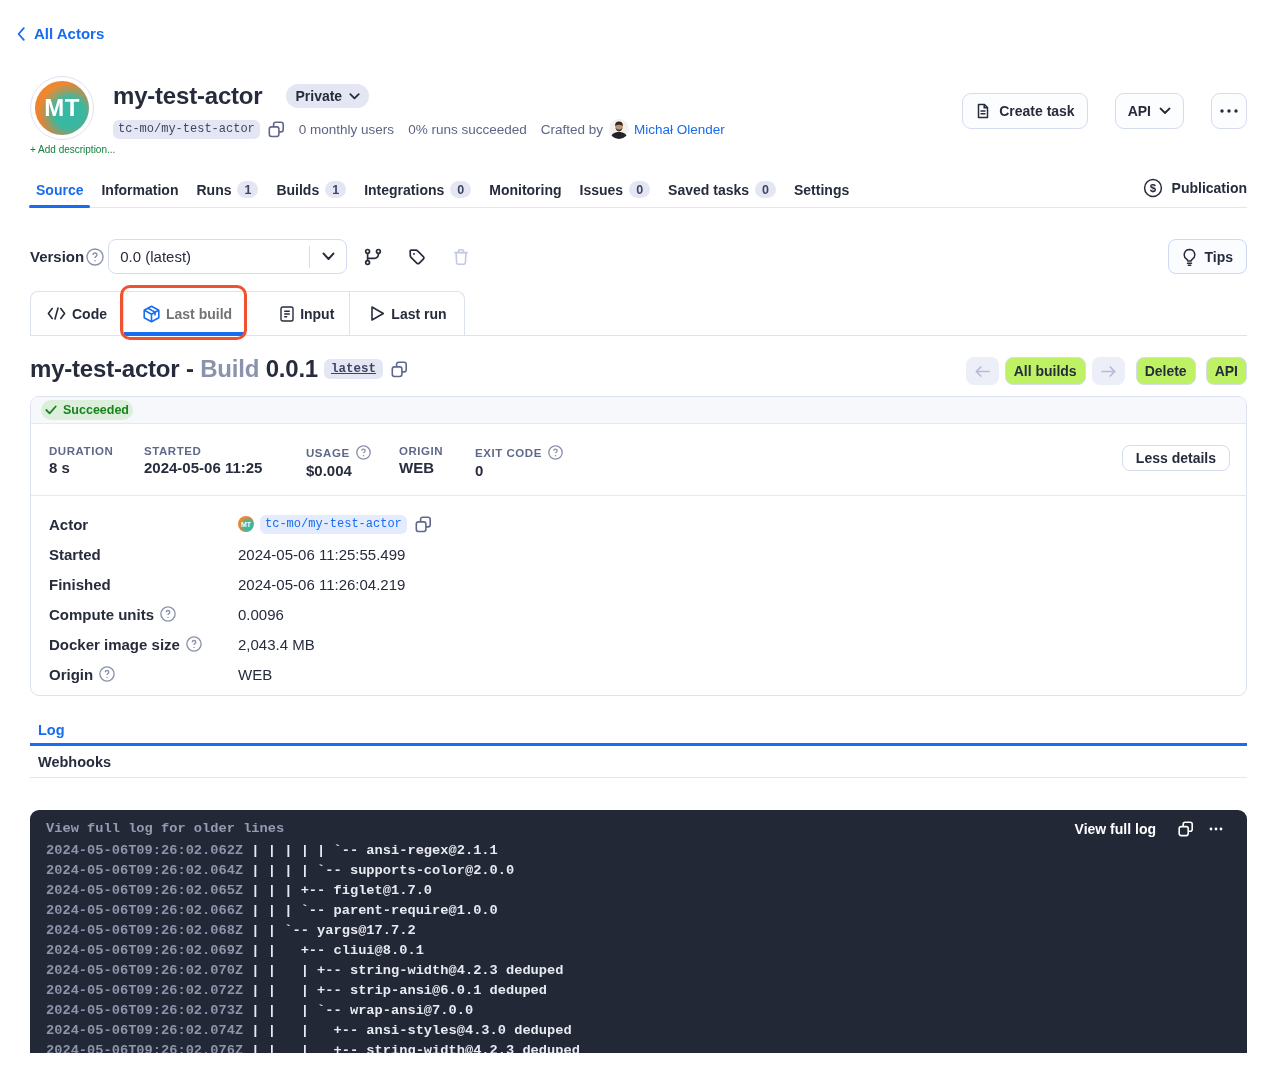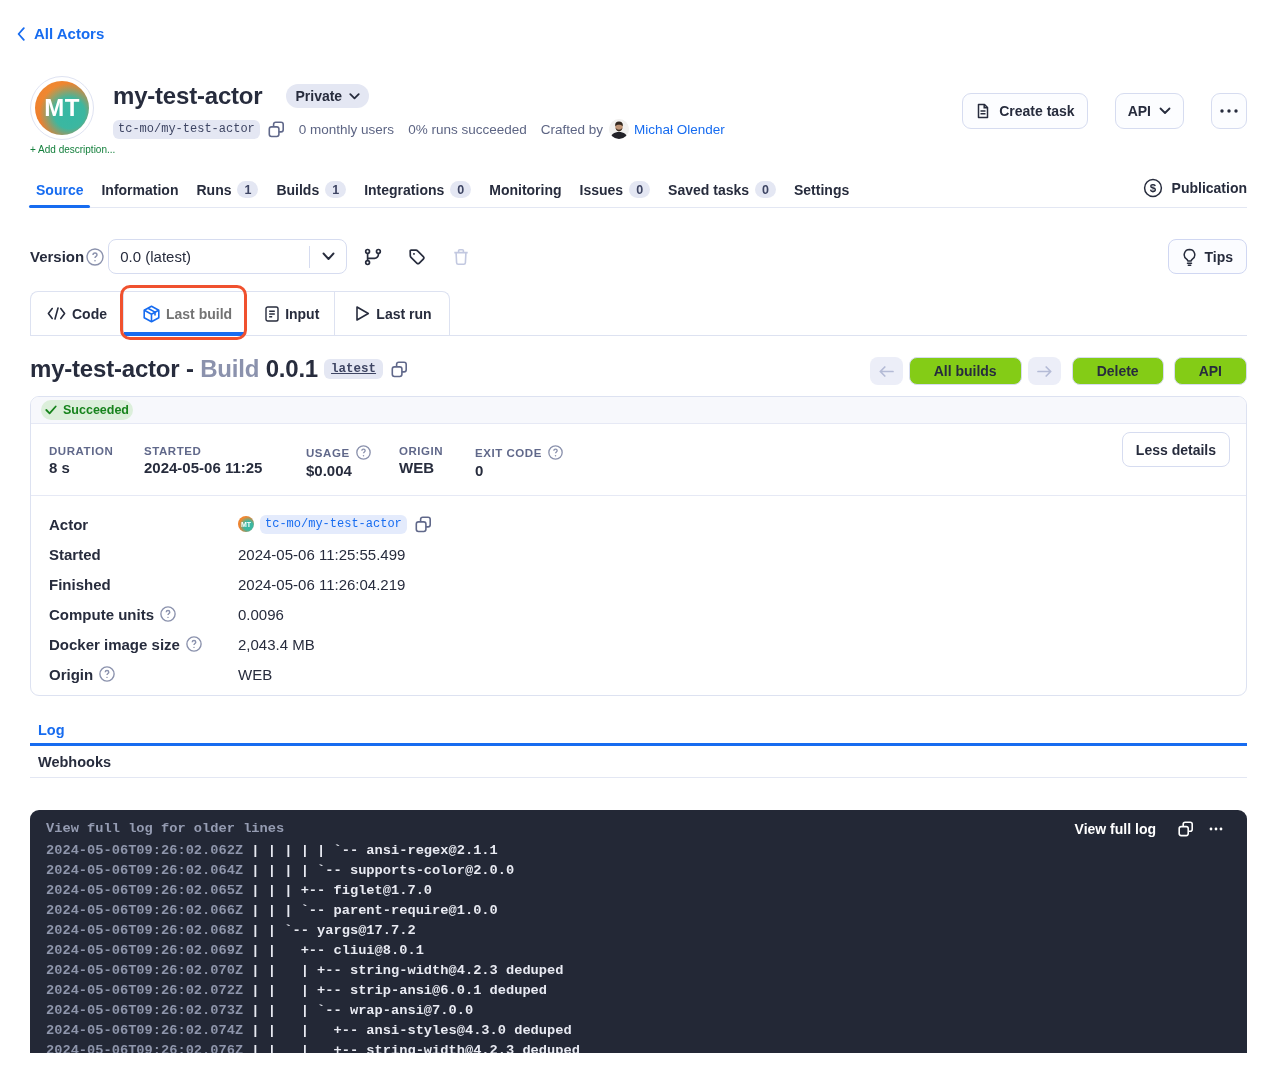--- a/index.html
+++ b/index.html
@@ -67,30 +67,30 @@
 .ctab svg { margin-right:6px; }
 .annot { position:absolute; left:90px; top:-6px; width:127px; height:55px; border:3px solid #f0512e; border-radius:10px; pointer-events:none; z-index:5; }
 
 
 .buildhead { display:flex; align-items:center; margin-top:18px; height:30px; }
 .bh-title { font-size:24px; font-weight:700; letter-spacing:-0.2px; }
 .bh-title .gray { color:#8b92ad; }
 .latestpill { margin-left:6px; font-family:"Liberation Mono",monospace; font-size:12.5px; font-weight:700; background:#e4e7f3; color:#3e4563; border-radius:6px; padding:3px 7px;text-decoration:underline; }
 .bh-btns { margin-left:auto; display:flex; align-items:center; position:relative; top:2px; }
 .navbtn { width:33px; height:28px; border-radius:8px; background:#eceef8; display:flex; align-items:center; justify-content:center; }
-.whbtn { height:28px; padding:0 24px; border:1px solid #d6dcf0; border-radius:8px; background:#84cc16; font-size:14px; font-weight:700; color:#272c3d; display:flex; align-items:center; }
+.whbtn { height:28px; padding:0 8px; border:1px solid #d6dcf0; border-radius:8px; background:#bef264; font-size:14px; font-weight:700; color:#272c3d; display:flex; align-items:center; }
 
 
 .card { margin-top:12px; border:1px solid #dde2f1; border-radius:9px; overflow:hidden; background:#fff; }
 .cardstrip { background:#f7f8fc; border-bottom:1px solid #e6e9f5; padding:3px 10px; }
 .succpill { display:inline-flex; align-items:center; gap:6px; background:#dcefdb; border-radius:10px; height:20px; padding:0 4px; color:#17831d; font-size:12.5px; font-weight:700; }
 .stats { display:flex; padding:21px 16px 0 18px; height:72px; border-bottom:1px solid #e6e9f5; position:relative;}
 .statlabel { font-size:11.5px; font-weight:700; color:#60688a; letter-spacing:0.55px; display:flex; align-items:center; gap:6px;}
 .statval { font-size:15px; font-weight:700; margin-top:2px; }
-.lessbtn { position:absolute; right:16px; top:8px; height:35px; padding:0 13px; border:1px solid #d6dcf0; border-radius:8px; background:#fff; font-size:14px; font-weight:700; display:flex; align-items:center; }
+.lessbtn { position:absolute; right:16px; top:21px; height:26px; padding:0 13px; border:1px solid #d6dcf0; border-radius:8px; background:#fff; font-size:14px; font-weight:700; display:flex; align-items:center; }
 .details { padding:13px 0 6px 18px; }
 .drow { display:flex; align-items:center; height:30px; }
 .dlabel { width:189px; font-size:15px; font-weight:700; display:flex; align-items:center; gap:6px; }
 .dval { font-size:15px; color:#272c3d; display:flex; align-items:center; }
 .bluemono { font-family:"Liberation Mono",monospace; font-size:12px; background:#e4ebfc; color:#176cf0; border-radius:6px; padding:2.5px 5px; }
 .miniavatar { width:16px; height:16px; border-radius:50%; margin-right:6px; flex:none;
   background: radial-gradient(circle at 64% 60%, #35b8a4 0%, #3cb7a0 32%, rgba(60,183,160,0) 64%),
               radial-gradient(circle at 38% 28%, #f08c31 0%, #ee7d2e 65%, #e9782e 100%);
   display:flex; align-items:center; justify-content:center; color:#fff; font-weight:700; font-size:7px; }
 
@@ -259,21 +259,21 @@
         Code
       </div>
       <div class="ctab active" style="padding:0 13px 0 19px">
         <svg width="17" height="18" viewBox="0 0 17 18" fill="none" stroke="#176cf0" stroke-width="1.6" stroke-linejoin="round">
             <path d="M8.5 1.2 L15.8 5.2 V12.8 L8.5 16.8 L1.2 12.8 V5.2 Z"></path>
             <path d="M1.4 5.3 L8.5 9.2 L15.6 5.3 M8.5 9.2 V16.6"></path>
             <path d="M4.9 3.2 L12 7.1 V10.4"></path>
           </svg>
         Last build
       </div>
-      <div class="ctab" style="padding:0 15px 0 19px">
+      <div class="ctab" style="padding:0 15px 0 34px">
         <svg width="14" height="16" viewBox="0 0 14 16" fill="none" stroke="#272c3d" stroke-width="1.4">
             <rect x="1" y="1" width="12" height="14" rx="1.8"></rect>
             <path d="M4.2 5.2 h5.6 M4.2 8 h5.6 M4.2 10.8 h3"></path>
           </svg>
         Input
       </div>
       <div class="ctab last" style="padding:0 17px 0 20px">
         <svg width="15" height="17" viewBox="0 0 15 17" fill="none" stroke="#272c3d" stroke-width="1.6" stroke-linejoin="round">
             <path d="M2 2 L13.3 8.5 L2 15 Z"></path>
           </svg>

